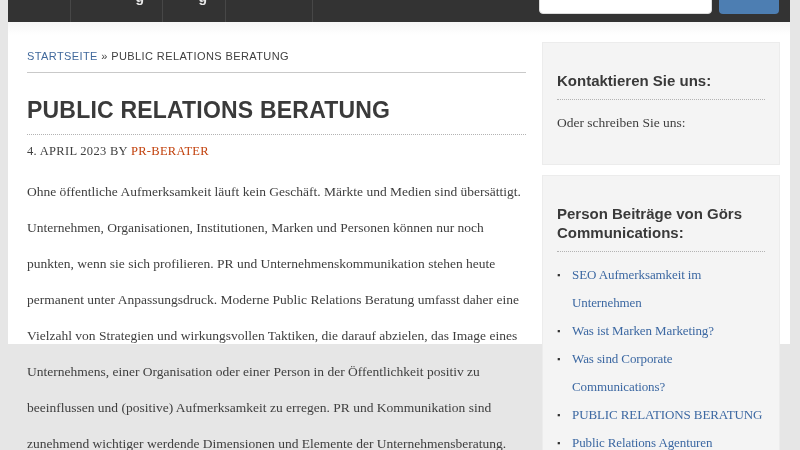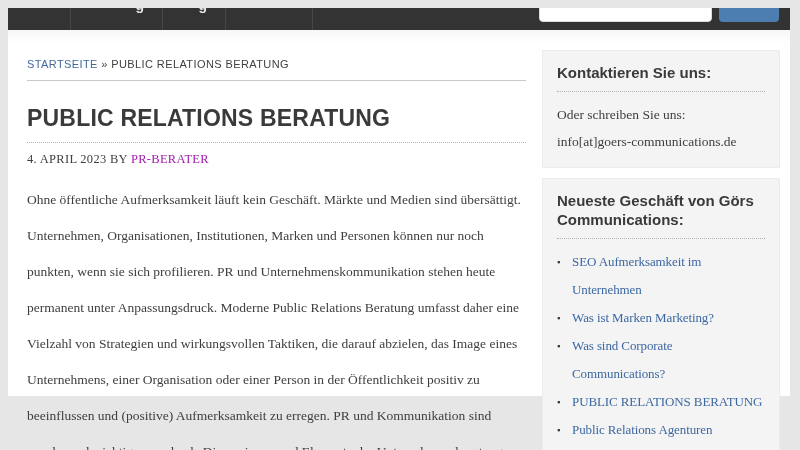--- a/index.html
+++ b/index.html
@@ -1,19 +1,19 @@
 <!DOCTYPE html>
 <html lang="de"><head>
 <meta charset="utf-8">
 <style>
   * { margin:0; padding:0; box-sizing:border-box; }
   html,body { width:800px; height:450px; overflow:hidden; }
   body { background:#e6e6e6; font-family:"Liberation Sans", sans-serif; }
 
-  .page { position:absolute; left:8px; top:8px; width:782px; height:388px;
+  .page { position:absolute; left:8px; top:0; width:782px; height:344px;
           background:#ffffff; }
 
   
   .navbar { position:relative; height:22px; background:#333333; display:flex;
             overflow:hidden; }
   .nav-item { height:22px; border-right:1px solid #474747; position:relative; }
   .nav-item:nth-child(1){ width:63px; }
   .nav-item:nth-child(2){ width:92px; }
   .nav-item:nth-child(3){ width:63px; }
   .nav-item:nth-child(4){ width:87px; }
@@ -36,26 +36,26 @@
   
   .breadcrumb { font-size:11px; letter-spacing:.4px; color:#3f3f3f;
                 padding:8px 0 10px 0; border-bottom:1px solid #c9c9c9; }
   .breadcrumb a { color:#41699c; text-decoration:none; }
   h1.post-title { margin-top:24px; font-size:23px; font-weight:bold; color:#3a3a3a;
                   letter-spacing:.2px; padding-bottom:10px;
                   border-bottom:1px dotted #b3b3b3; }
   .post-meta { margin-top:9px; font-family:"Liberation Serif", serif;
                font-size:12.5px; color:#3f3f3f; text-transform:uppercase;
                letter-spacing:.3px; }
-  .post-meta a { color:#a21caf; text-decoration:none; }
+  .post-meta a { color:#c2410c; text-decoration:none; }
   .body-text { margin-top:15px; font-family:"Liberation Serif", serif;
                font-size:13.5px; line-height:36px; color:#3e3e3e; }
 
   
-  .widget { background:#f4f4f4; border:1px solid #ececec; padding:12px 14px;
+  .widget { background:#f4f4f4; border:1px solid #ececec; padding:28px 14px;
             margin-bottom:10px; }
   .widget-title { font-size:15px; font-weight:bold; color:#3a3a3a;
                   line-height:19px; padding-bottom:9px;
                   border-bottom:1px dotted #b3b3b3; margin-bottom:9px; }
   .widget-text p { font-family:"Liberation Serif", serif; font-size:13.5px;
                    line-height:27px; color:#3e3e3e; }
   .post-list { list-style:none; }
   .post-list li { position:relative; padding-left:15px;
                   font-family:"Liberation Serif", serif; font-size:13px;
                   line-height:28px; letter-spacing:-0.1px; }
@@ -105,26 +105,25 @@
 
     </div>
 
     <div class="sidebar">
 
       <div class="widget">
         <div class="widget-title">Kontaktieren Sie uns:</div>
         <div class="widget-text">
 
             <p>Oder schreiben Sie uns:</p>
-            <p>info[at]goers-communications.de</p>
           </div>
       </div>
 
       <div class="widget">
-        <div class="widget-title">Neueste Geschäft von Görs Communications:</div>
+        <div class="widget-title">Person Beiträge von Görs Communications:</div>
         <ul class="post-list">
 
         <li><a href="#">SEO Aufmerksamkeit im Unternehmen</a></li>
             <li><a href="#">Was ist Marken Marketing?</a></li>
             <li><a href="#">Was sind Corporate Communications?</a></li>
             <li><a href="#">PUBLIC RELATIONS BERATUNG</a></li>
             <li><a href="#">Public Relations Agenturen beauftragen – oder lieber PR-Berater?</a></li>
           </ul>
       </div>
 

